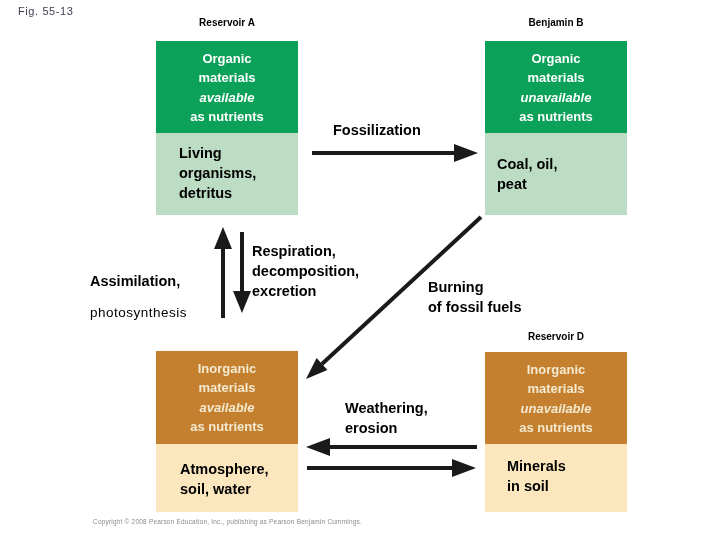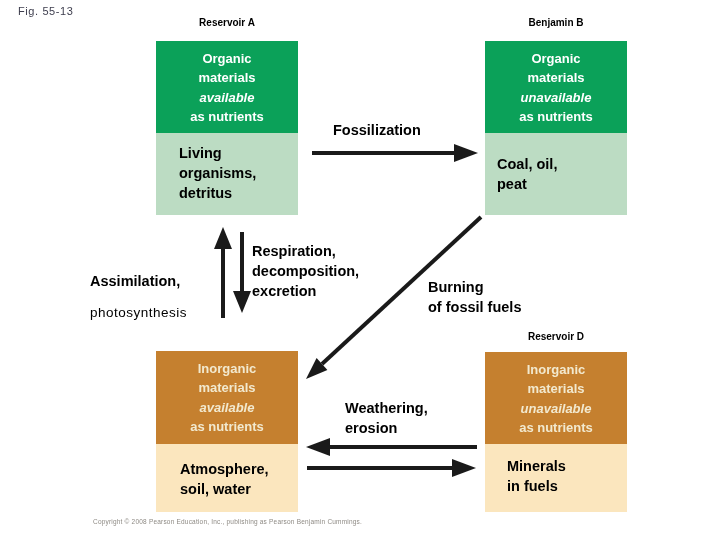--- a/index.html
+++ b/index.html
@@ -88,21 +88,21 @@
   </div>
 
   <div class="box orange" style="left:485px;top:352px">
     <div class="box-dark" style="height:92px">
       <div class="ml">Inorganic
 materials</div>
       <em>unavailable</em>
       <div>as nutrients</div>
     </div>
     <div class="box-light" style="height:68px;padding:13px 0 0 22px">Minerals
-in fuels</div>
+in soil</div>
   </div>
 
   <div class="plabel" style="left:333px;top:120px">Fossilization</div>
 
   <div class="plabel" style="left:90px;top:257px;line-height:16px">
     <div>Assimilation,</div>
     <div class="reg">photosynthesis</div>
   </div>
 
   <div class="plabel" style="left:252px;top:241px">Respiration,

